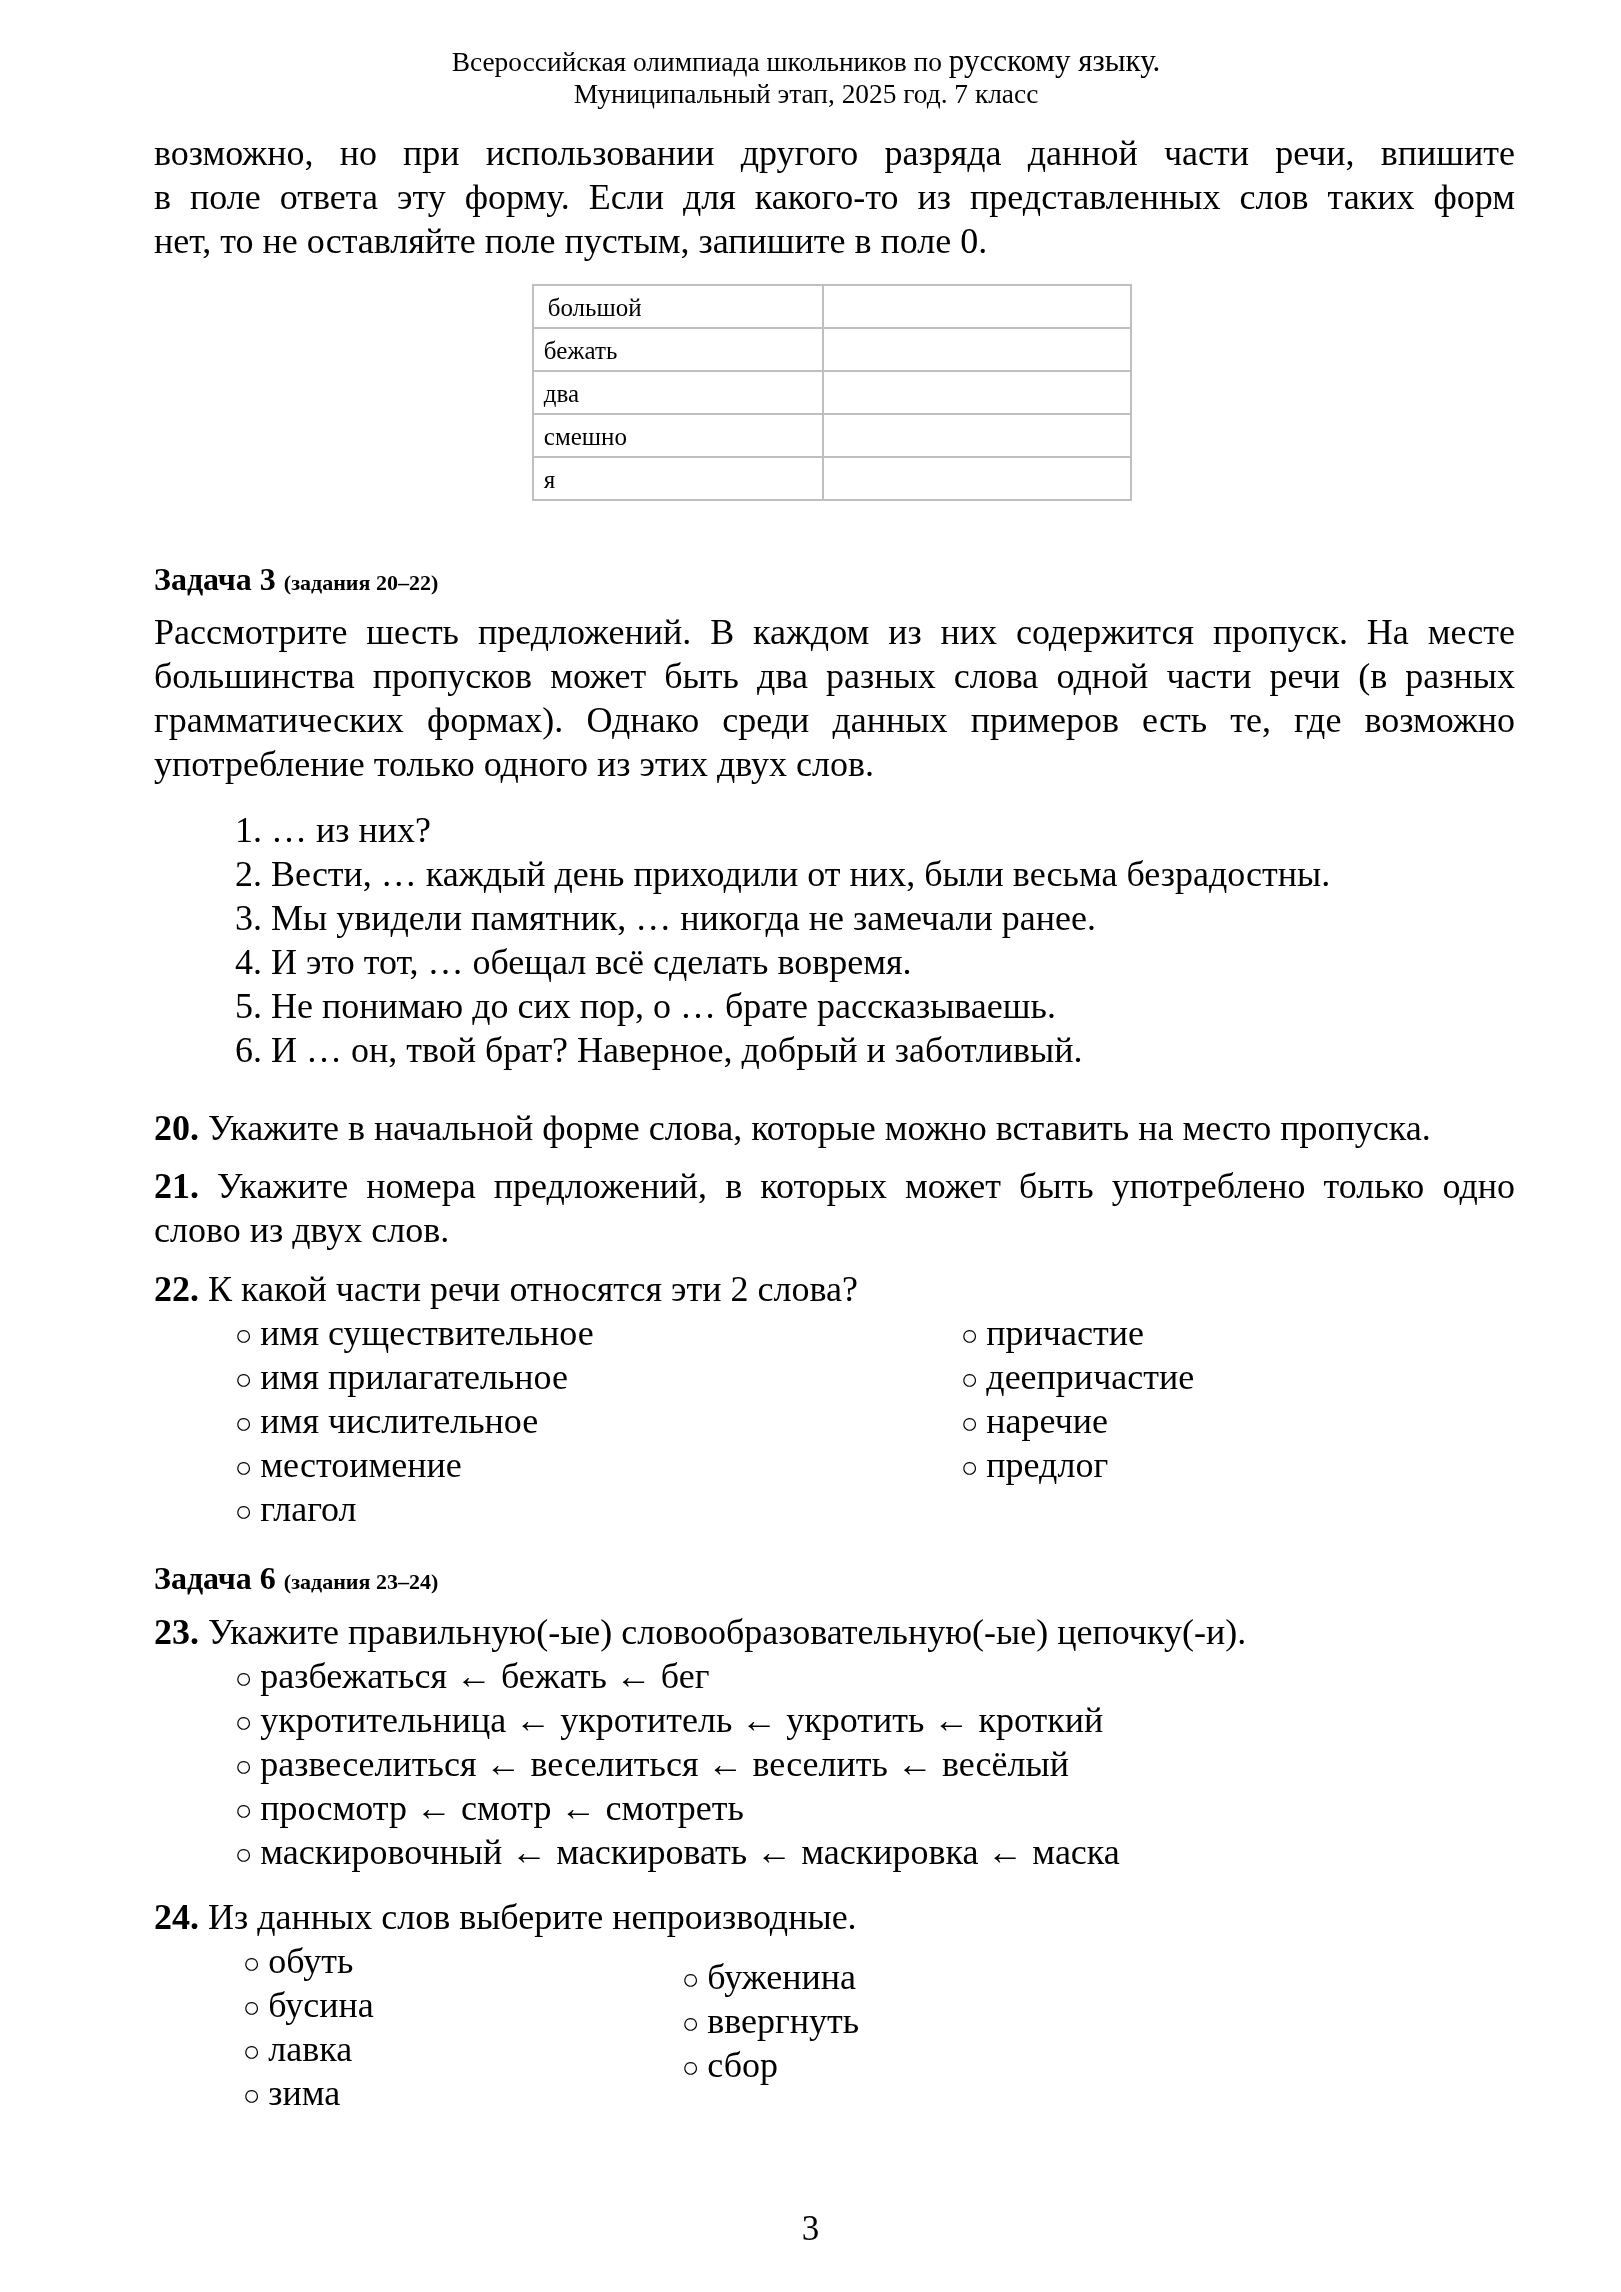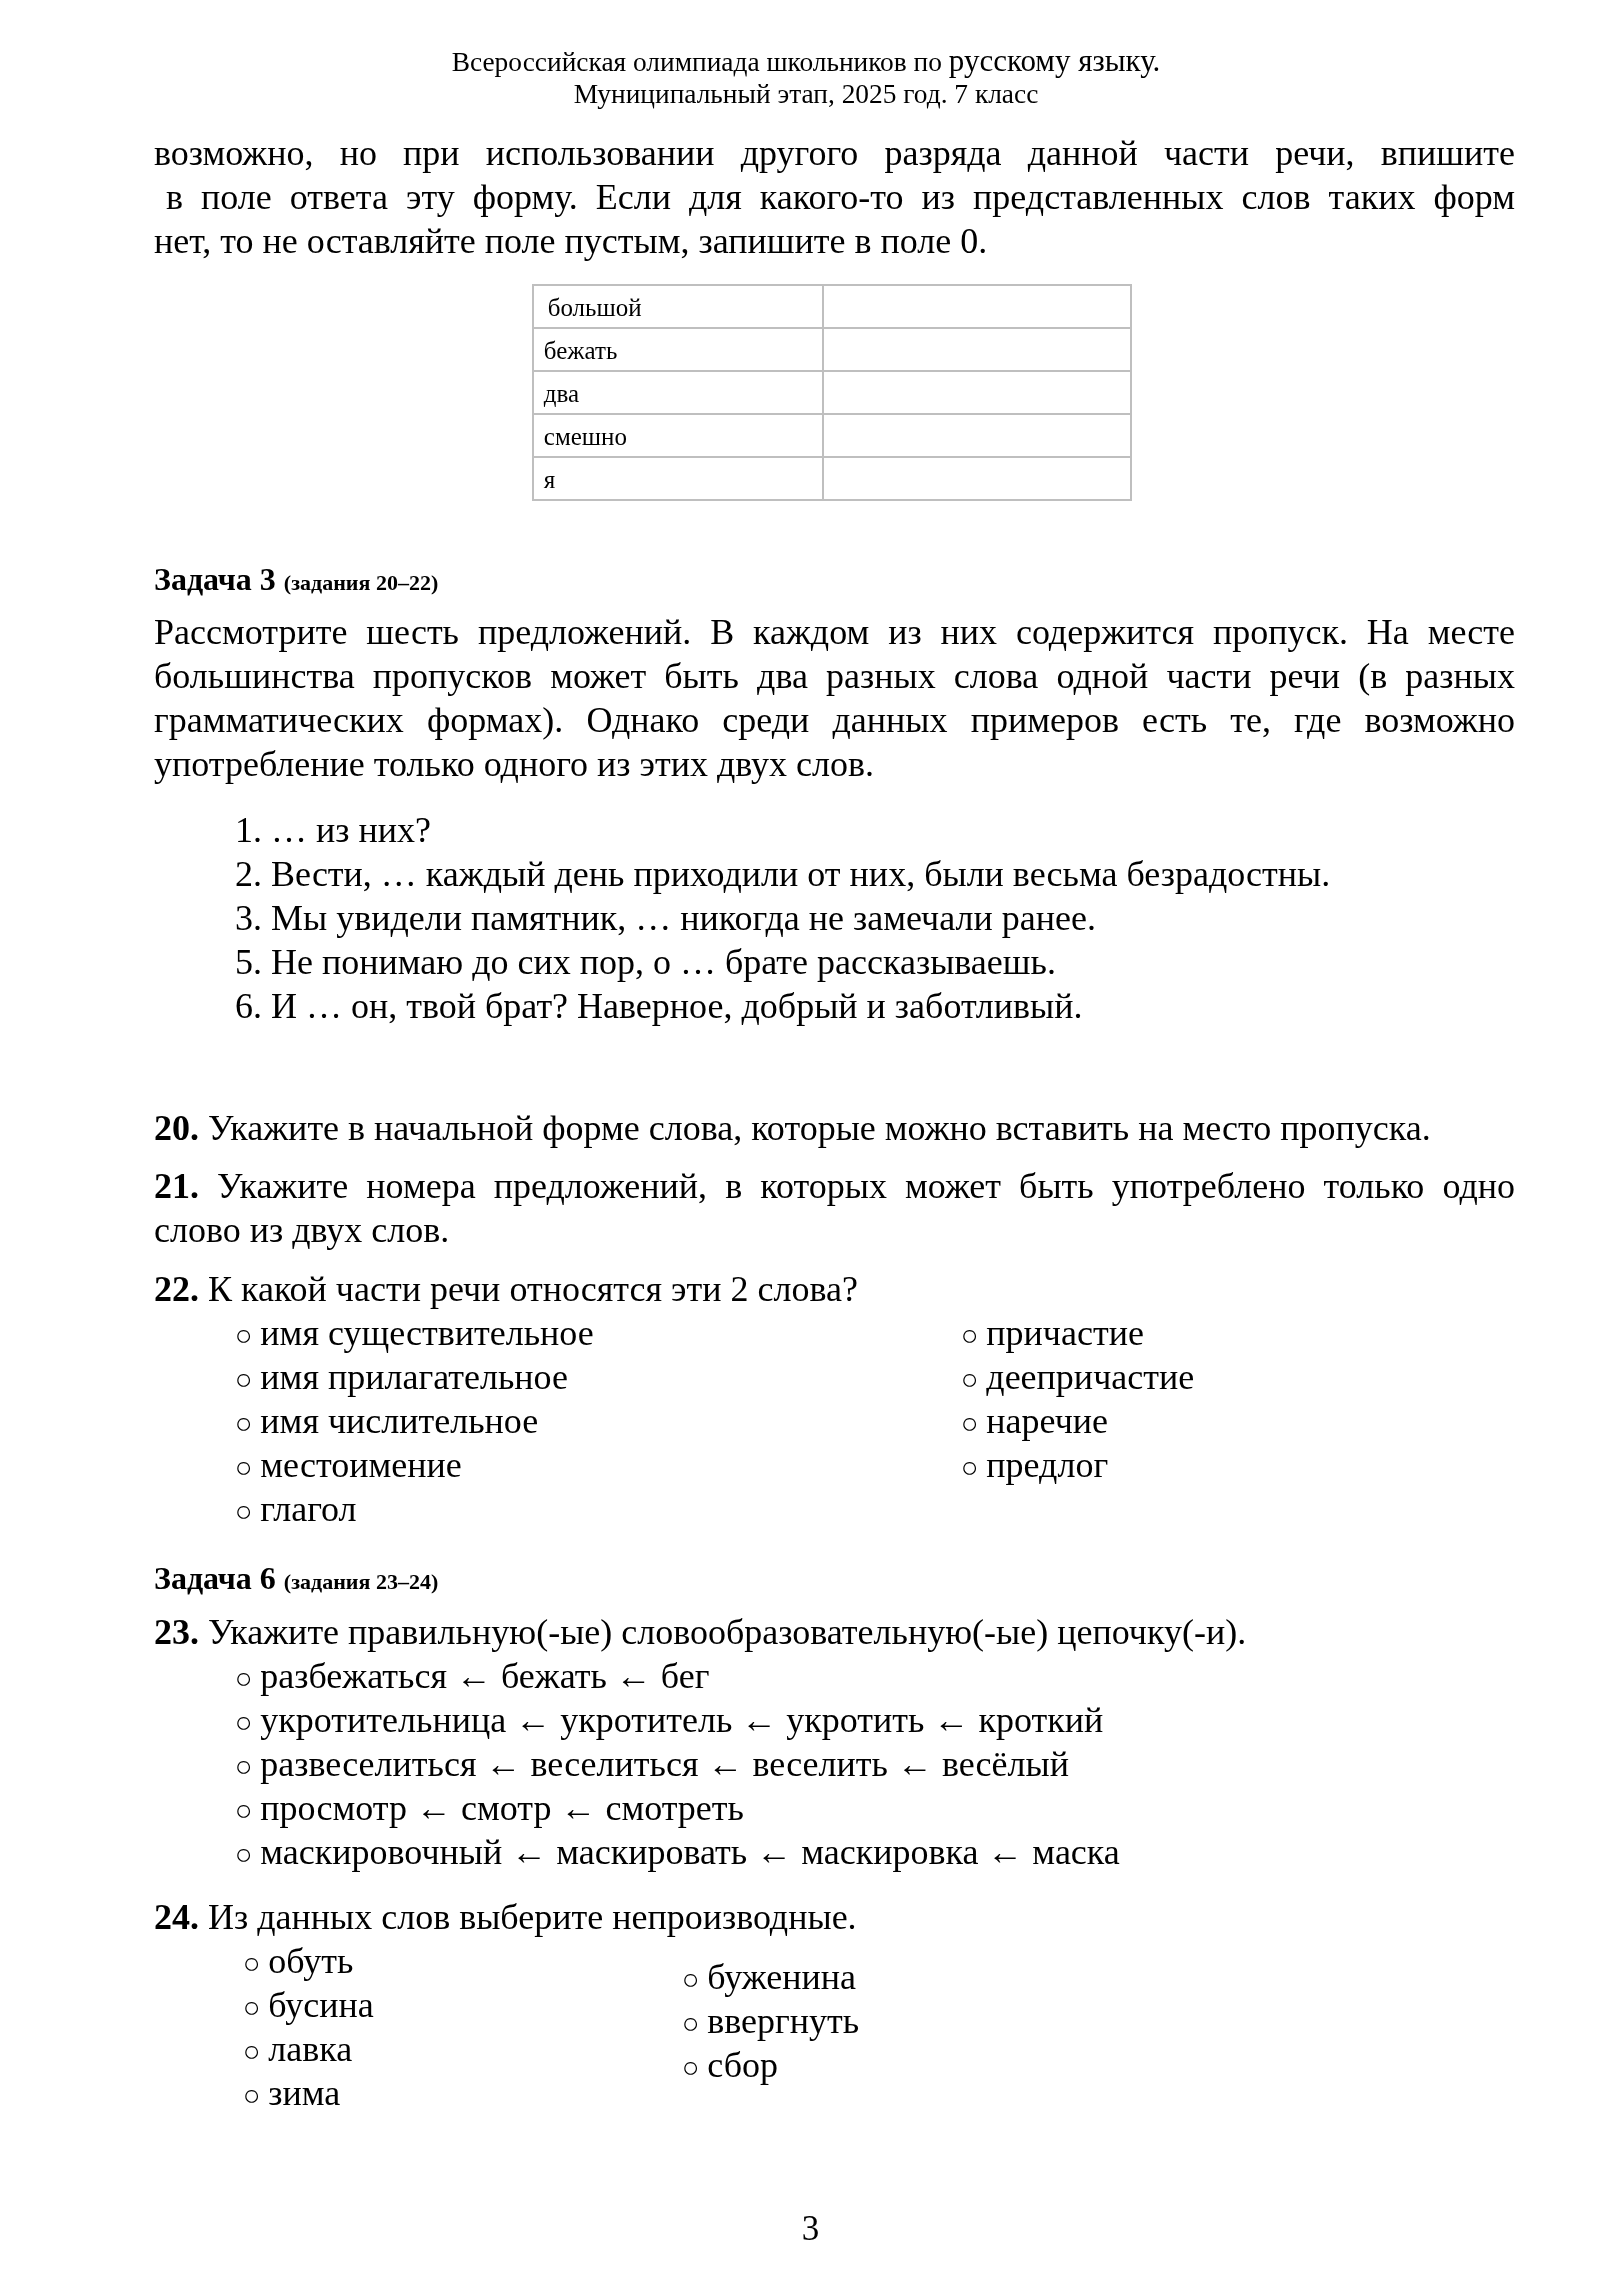--- a/index.html
+++ b/index.html
@@ -43,21 +43,21 @@
 </head>
 <body>
 
 <div class="abs header">
   <div><span>Всероссийская олимпиада школьников по </span><span class="big">русскому языку.</span></div>
   <div>Муниципальный этап, 2025 год. 7 класс</div>
 </div>
 
 <div class="abs para" style="top:131px;">
   <div style="text-align:justify;text-align-last:justify;">возможно, но при использовании другого разряда данной части речи, впишите</div>
-  <div style="text-align:justify;text-align-last:justify;margin-left:12px;">в поле ответа эту форму. Если для какого-то из представленных слов таких форм</div>
+  <div style="text-align:justify;text-align-last:justify;">в поле ответа эту форму. Если для какого-то из представленных слов таких форм</div>
   <div>нет, то не оставляйте поле пустым, запишите в поле 0.</div>
 </div>
 
 <div class="abs table-wrap">
   <table class="answers">
     <tbody>
         <tr>
       <td class="word" style="padding-left:13.7px">большой</td>
       <td class="ans"></td>
     </tr>
@@ -89,20 +89,21 @@
   <div style="text-align:justify;text-align-last:justify;">Рассмотрите шесть предложений. В каждом из них содержится пропуск. На месте</div>
   <div style="text-align:justify;text-align-last:justify;">большинства пропусков может быть два разных слова одной части речи (в разных</div>
   <div style="text-align:justify;text-align-last:justify;">грамматических формах). Однако среди данных примеров есть те, где возможно</div>
   <div>употребление только одного из этих двух слов.</div>
 </div>
 
 <div class="abs list" style="top:808px;">
   <div class="row">1. … из них?</div>
   <div class="row">2. Вести, … каждый день приходили от них, были весьма безрадостны.</div>
   <div class="row">3. Мы увидели памятник, … никогда не замечали ранее.</div>
+  <div class="row">4. И это тот, … обещал всё сделать вовремя.</div>
   <div class="row">5. Не понимаю до сих пор, о … брате рассказываешь.</div>
   <div class="row">6. И … он, твой брат? Наверное, добрый и заботливый.</div>
 </div>
 
 <div class="abs q" style="top:1106px;">
   <span class="num">20.</span> <span>Укажите в начальной форме слова, которые можно вставить на место пропуска.</span>
 </div>
 
 <div class="abs q" style="top:1164px;">
   <div style="text-align:justify;text-align-last:justify;"><span class="num">21.</span> <span>Укажите номера предложений, в которых может быть употреблено только одно</span></div>

